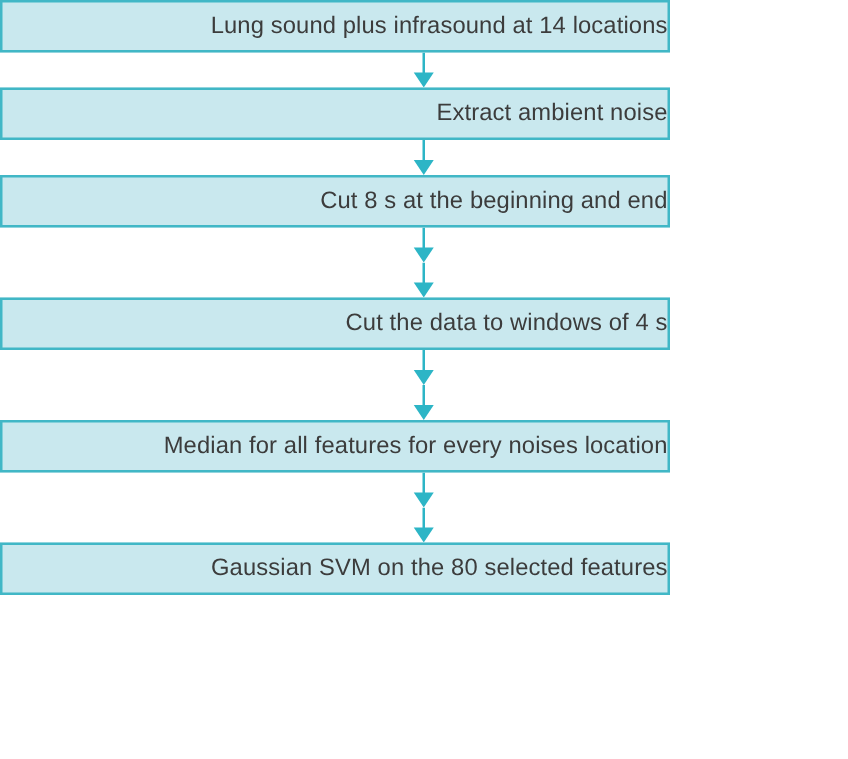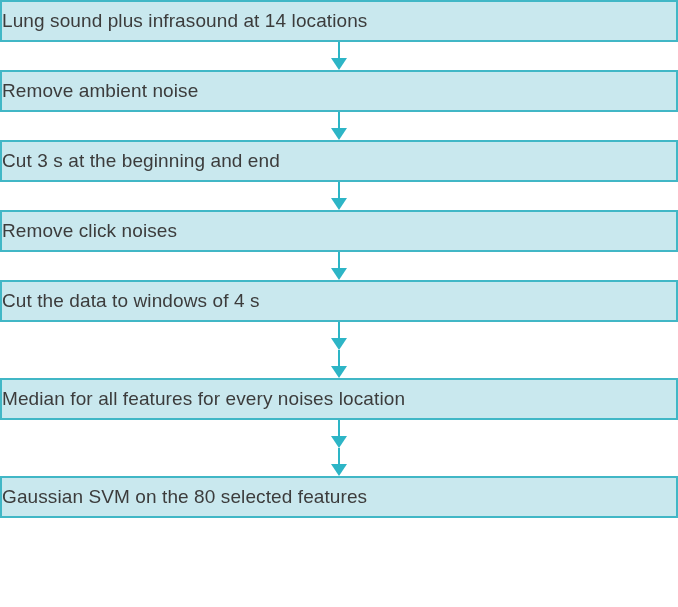--- a/index.html
+++ b/index.html
@@ -18,26 +18,26 @@
     font-family: "Liberation Sans", sans-serif;
     overflow: hidden;
   }
   .flowchart {
     width: 678px;
     display: flex;
     flex-direction: column;
   }
   .flow-step {
     height: 42px;
-    width: 678px;
+    width: 536px;
     background: var(--box-fill);
     border: 2px solid var(--box-border);
     display: flex;
     align-items: center;
-    justify-content: flex-start;
+    justify-content: flex-end;
   }
   .flow-step-label {
     font-size: 19px;
     font-weight: 400;
     color: var(--text);
     letter-spacing: 0.1px;
     white-space: nowrap;
   }
   .flow-arrow {
     height: 28px;
@@ -57,39 +57,36 @@
     <div class="flow-step">
       <span class="flow-step-label">Lung sound plus infrasound at 14 locations</span>
     </div>
     <div class="flow-arrow">
       <svg width="18" height="28" viewBox="0 0 18 28">
         <rect class="stem" x="8" y="0" width="2" height="17"></rect>
         <polygon class="head" points="1,16 17,16 9,28"></polygon>
       </svg>
     </div>
     <div class="flow-step">
-      <span class="flow-step-label">Remove ambient noise</span>
+      <span class="flow-step-label">Extract ambient noise</span>
     </div>
     <div class="flow-arrow">
       <svg width="18" height="28" viewBox="0 0 18 28">
         <rect class="stem" x="8" y="0" width="2" height="17"></rect>
         <polygon class="head" points="1,16 17,16 9,28"></polygon>
       </svg>
     </div>
     <div class="flow-step">
-      <span class="flow-step-label">Cut 3 s at the beginning and end</span>
+      <span class="flow-step-label">Cut 8 s at the beginning and end</span>
     </div>
     <div class="flow-arrow">
       <svg width="18" height="28" viewBox="0 0 18 28">
         <rect class="stem" x="8" y="0" width="2" height="17"></rect>
         <polygon class="head" points="1,16 17,16 9,28"></polygon>
       </svg>
-    </div>
-    <div class="flow-step">
-      <span class="flow-step-label">Remove click noises</span>
     </div>
     <div class="flow-arrow">
       <svg width="18" height="28" viewBox="0 0 18 28">
         <rect class="stem" x="8" y="0" width="2" height="17"></rect>
         <polygon class="head" points="1,16 17,16 9,28"></polygon>
       </svg>
     </div>
     <div class="flow-step">
       <span class="flow-step-label">Cut the data to windows of 4 s</span>
     </div>

